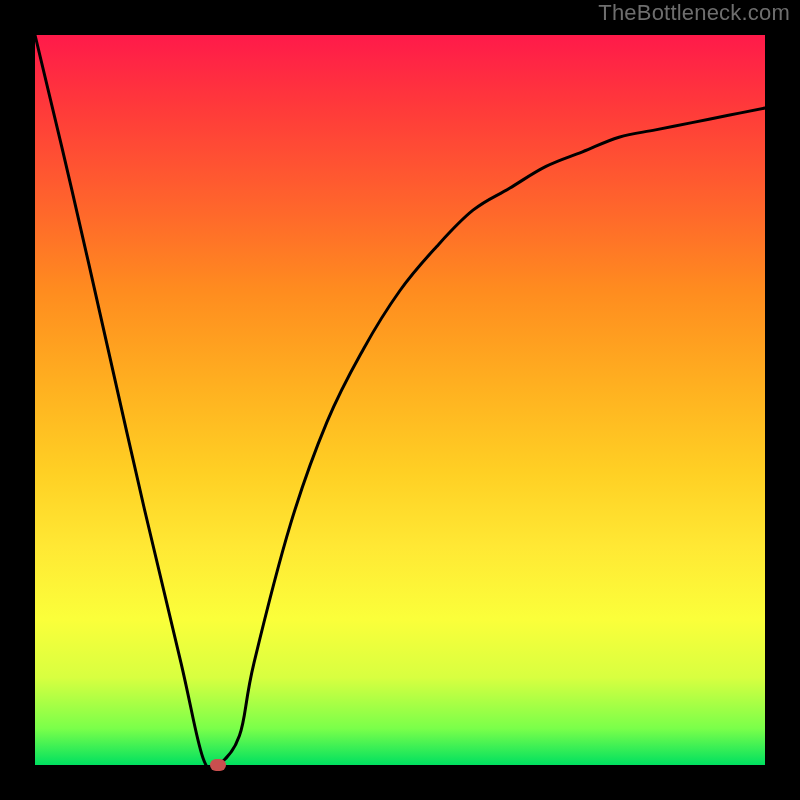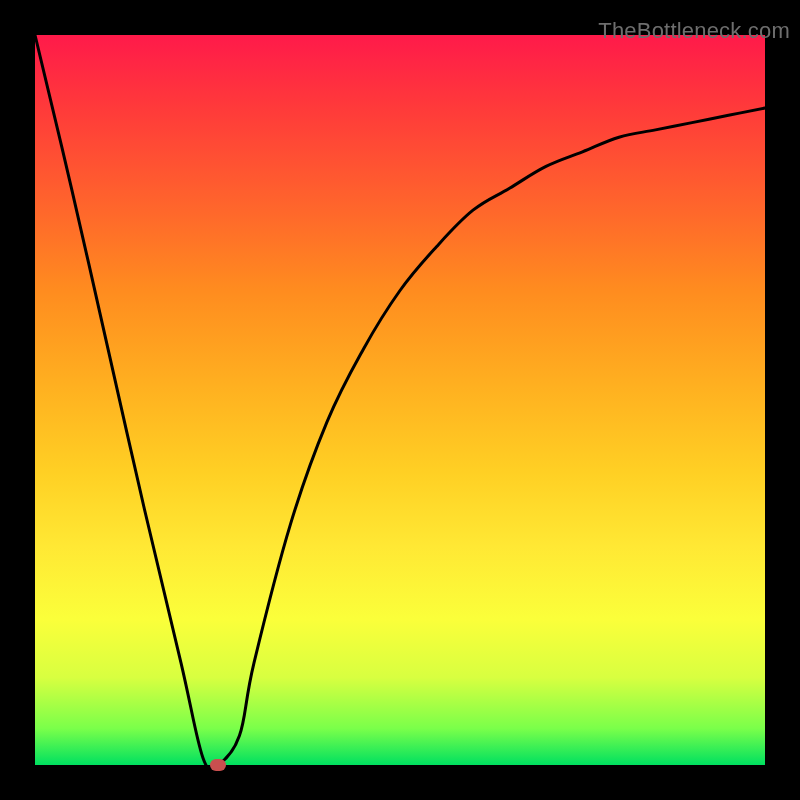--- a/index.html
+++ b/index.html
@@ -12,21 +12,21 @@
     font-family: Arial, Helvetica, sans-serif;
   }
   .frame {
     position: relative;
     width: 800px;
     height: 800px;
     background: #000;
   }
   .watermark {
     position: absolute;
-    top: 18px;
+    top: 0;
     right: 10px;
     color: #6e6e6e;
     font-size: 22px;
     letter-spacing: 0.2px;
     font-weight: 400;
     z-index: 5;
   }
   .plot-area {
     position: absolute;
     left: 35px;

